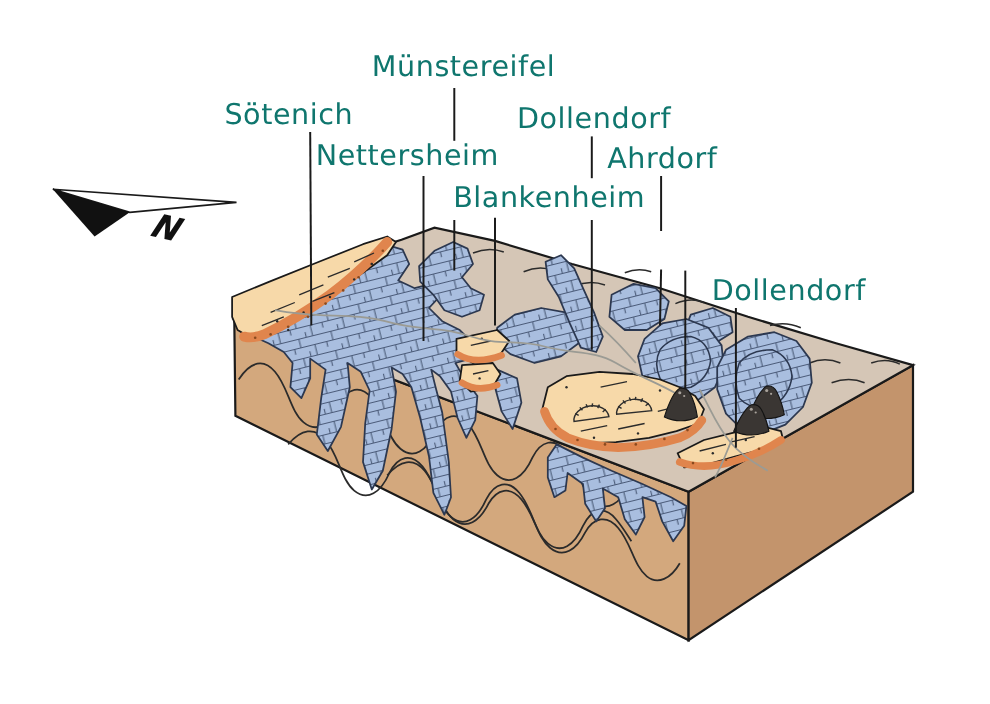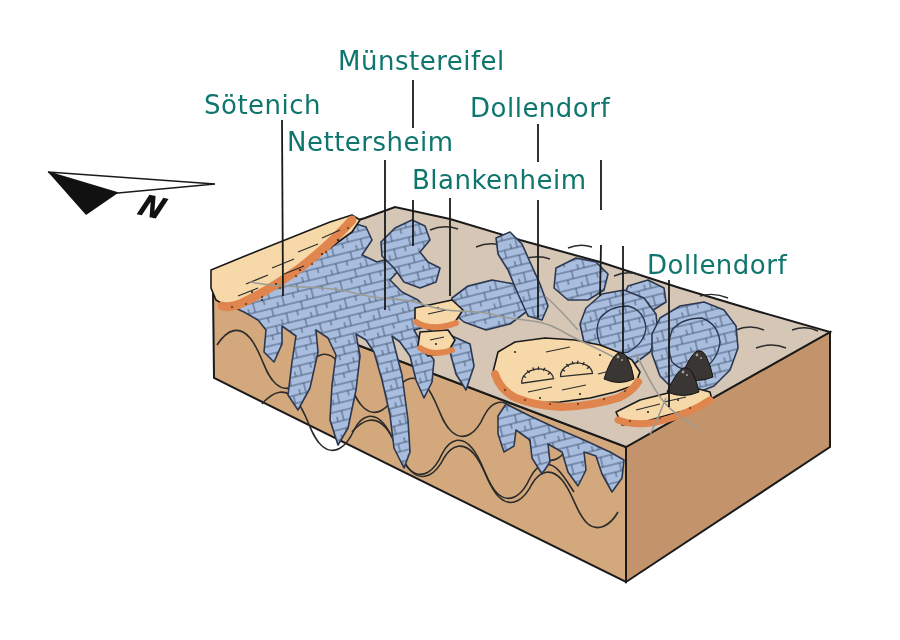--- a/index.html
+++ b/index.html
@@ -202,15 +202,16 @@
     <polygon points="48,172 118,193 86,215" fill="#111111"></polygon>
     <text transform="translate(136,214) rotate(13) skewX(-10)" font-size="30" font-style="italic" font-weight="bold" fill="#111111">N</text>
   </g>
 </svg>
 
 <div class="place-label" style="left:204px;top:92px;">Sötenich</div>
 <div class="place-label" style="left:338px;top:48px;">Münstereifel</div>
 <div class="place-label" style="left:287px;top:129px;text-align:center;">Nettersheim</div>
 <div class="place-label" style="left:470px;top:95px;">Dollendorf</div>
 <div class="place-label" style="left:412px;top:167px;">Blankenheim</div>
+<div class="place-label" style="left:552px;top:132px;">Ahrdorf</div>
 <div class="place-label" style="left:647px;top:252px;">Dollendorf</div>
 
 </div>
 
 </body></html>

